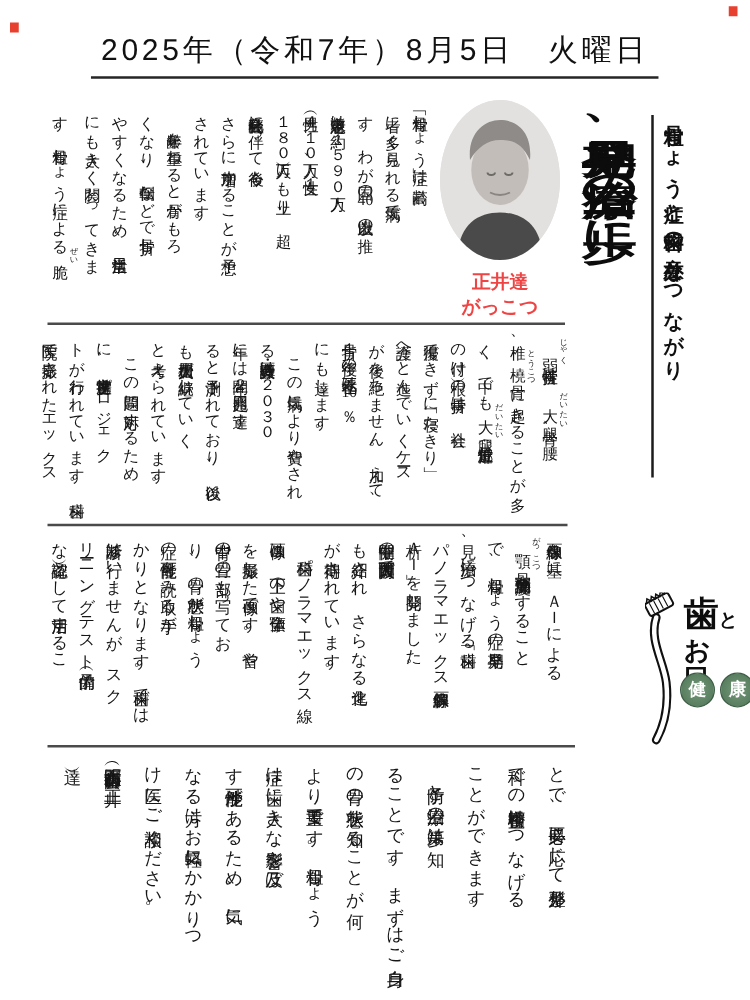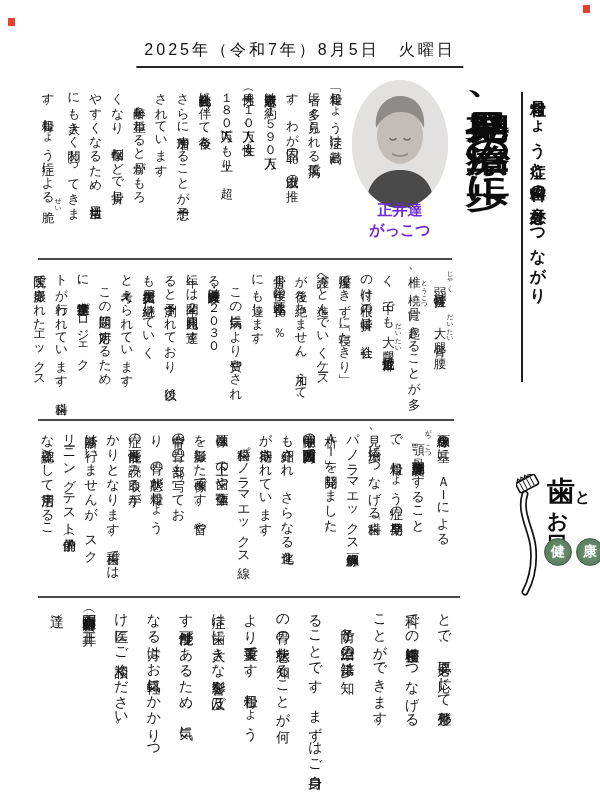--- a/index.html
+++ b/index.html
@@ -4,40 +4,40 @@
 <style>
   html,body{margin:0;padding:0;}
   body{width:600px;height:800px;background:#ffffff;position:relative;overflow:hidden;
        font-family:"Liberation Serif", serif;color:#141414;}
 
   
   .redmark{position:absolute;background:#e8402f;width:7px;height:8px;}
 
   
   .date{position:absolute;left:50%;top:24px;transform:translateX(-50%);
-        font-family:"Liberation Sans", sans-serif;font-size:16px;letter-spacing:3px;
-        color:#111;border-bottom:2px solid #262626;padding:0 8px 5px;white-space:nowrap;margin-top:16px;}
+        font-family:"Liberation Sans", sans-serif;font-size:24px;letter-spacing:3px;
+        color:#111;border-bottom:2px solid #262626;padding:0 8px 5px;white-space:nowrap;}
 
   
   .subheadline{position:absolute;left:527px;top:88px;height:300px;writing-mode:vertical-rl;
         font-family:"Liberation Sans", sans-serif;font-weight:700;font-size:16px;
         letter-spacing:1.5px;line-height:22px;color:#101010;}
   .subrule{position:absolute;left:521px;top:92px;width:2px;height:290px;background:#1c1c1c;}
 
   
   .headline{position:absolute;left:452px;top:88px;width:70px;height:378px;writing-mode:vertical-rl;
         font-family:"Liberation Serif", serif;font-weight:700;font-size:31px;line-height:70px;
         transform:scaleX(1.42);transform-origin:50% 0;color:#0c0c0c;}
 
   
   .photo{position:absolute;left:352px;top:80px;width:96px;height:128px;border-radius:50%;
         overflow:hidden;background:#e3e1df;}
-  .caption{position:absolute;left:344px;top:200px;width:112px;text-align:center;
+  .caption{position:absolute;left:344px;top:216px;width:112px;text-align:center;
         font-family:"Liberation Sans", sans-serif;font-weight:700;font-size:15px;
-        line-height:20px;color:#6d28d9;}
+        line-height:20px;color:#ef4444;}
 
   
   .vband{position:absolute;writing-mode:vertical-rl;color:#161616;}
   .vband .col{height:100%;}
   #band1 .col{line-height:21.85px;font-size:12.5px;}
   #band2 .col{line-height:21.8px;font-size:12.5px;}
   #band3 .col{line-height:21.8px;font-size:13px;}
   #band4 .col{line-height:32.3px;font-size:14px;letter-spacing:0.3px;}
   ruby rt{font-size:6.5px;letter-spacing:0;}
   .tcy{text-combine-upright:all;}

